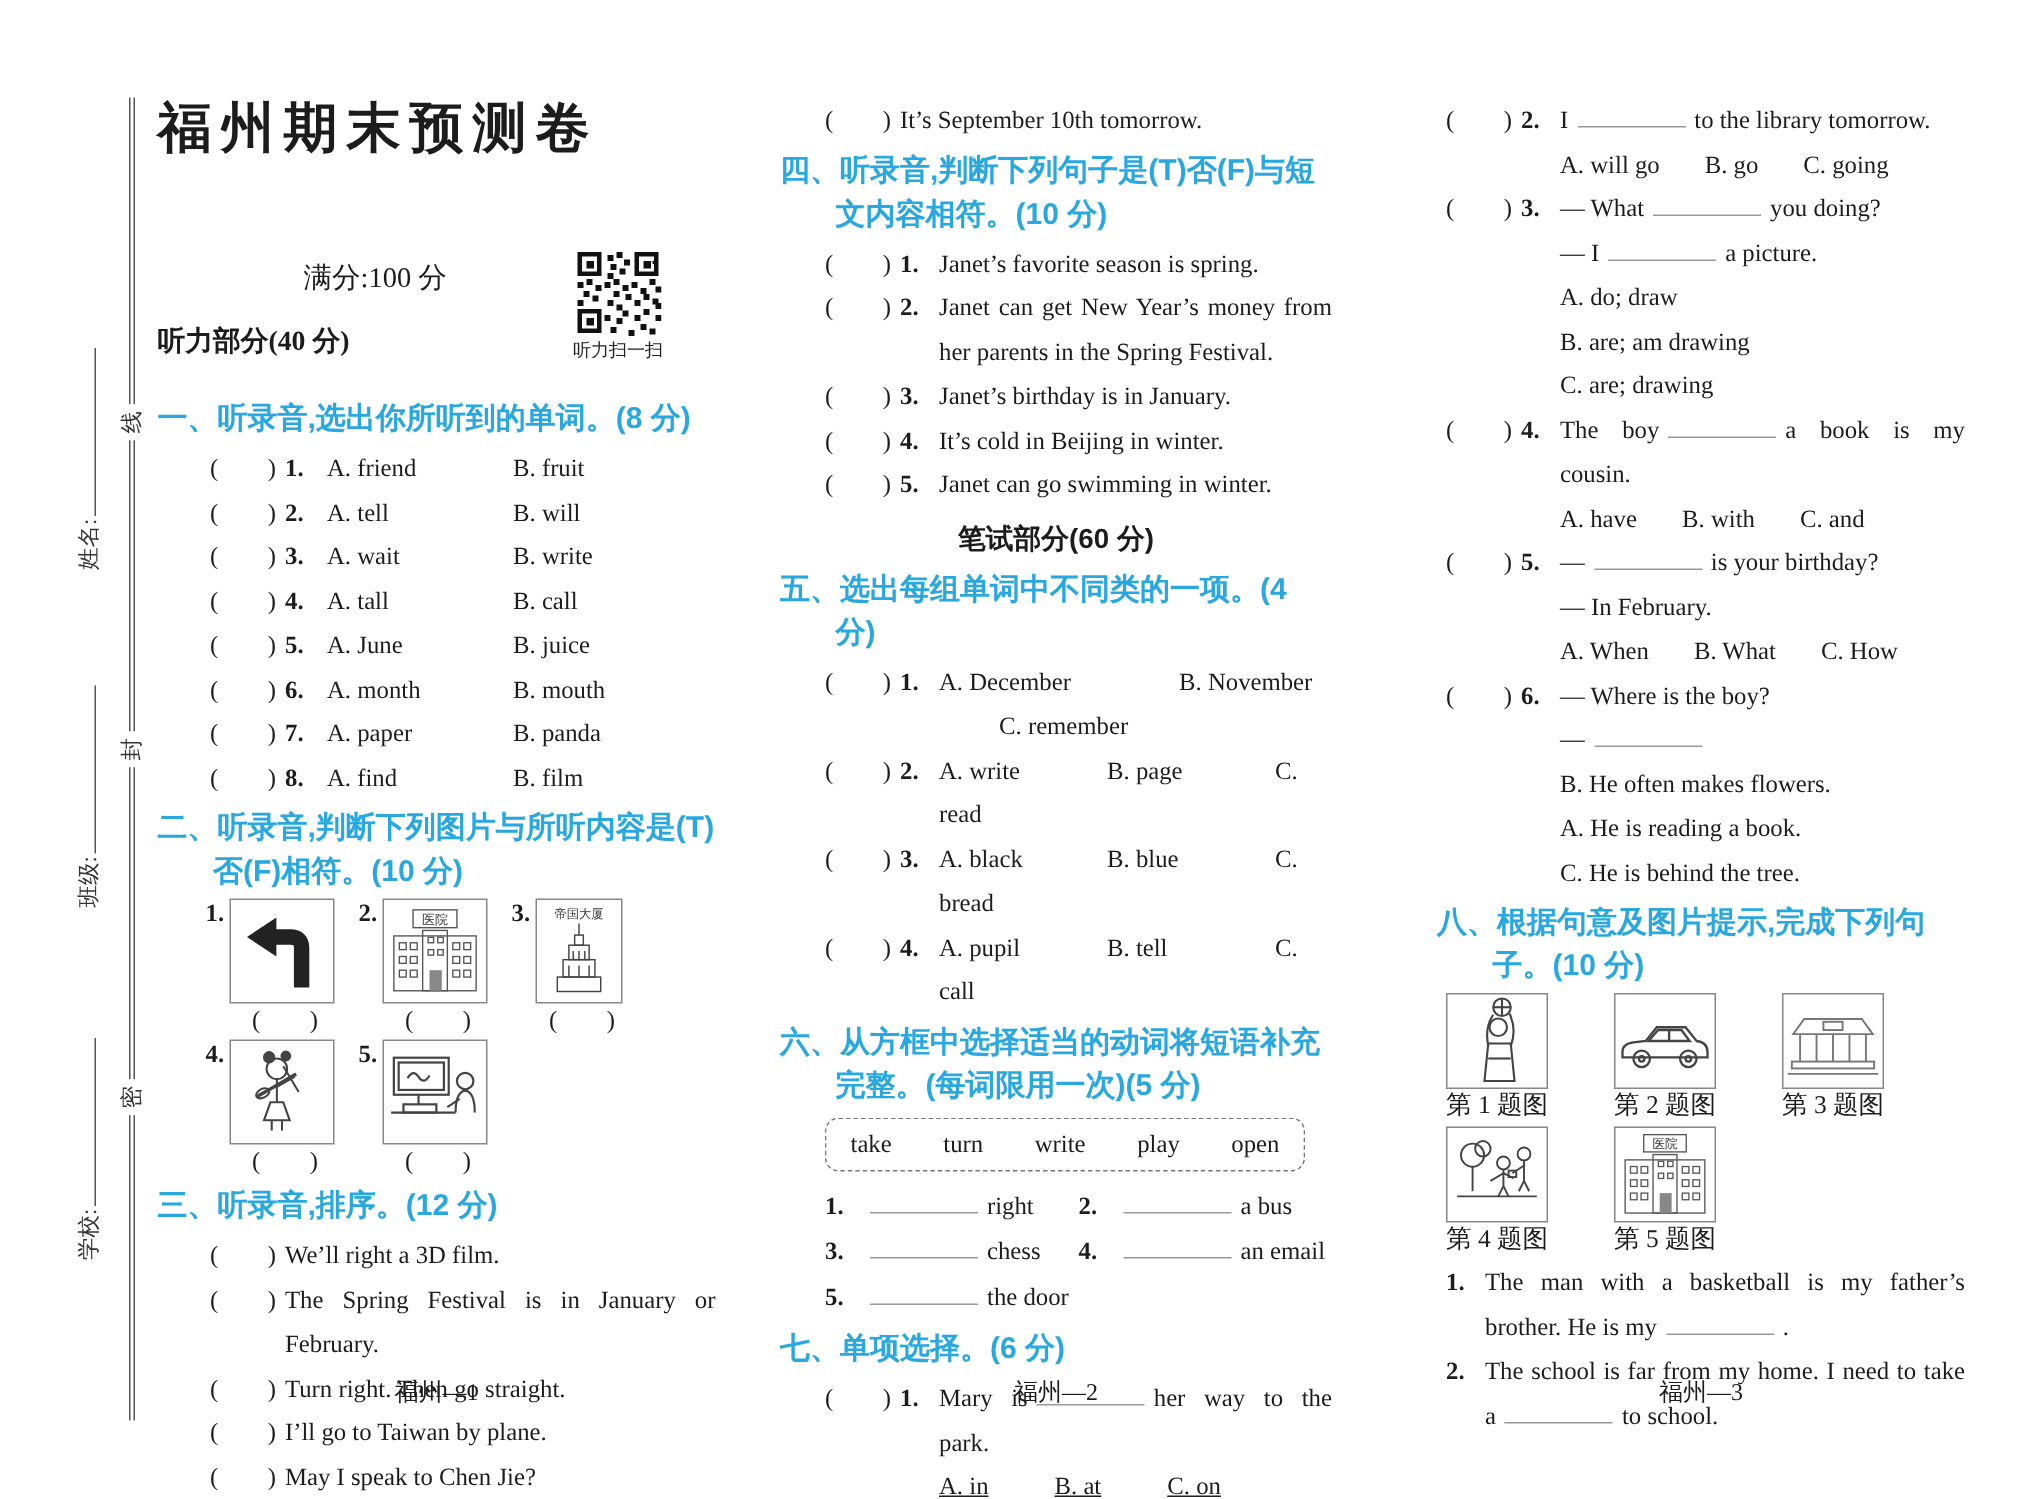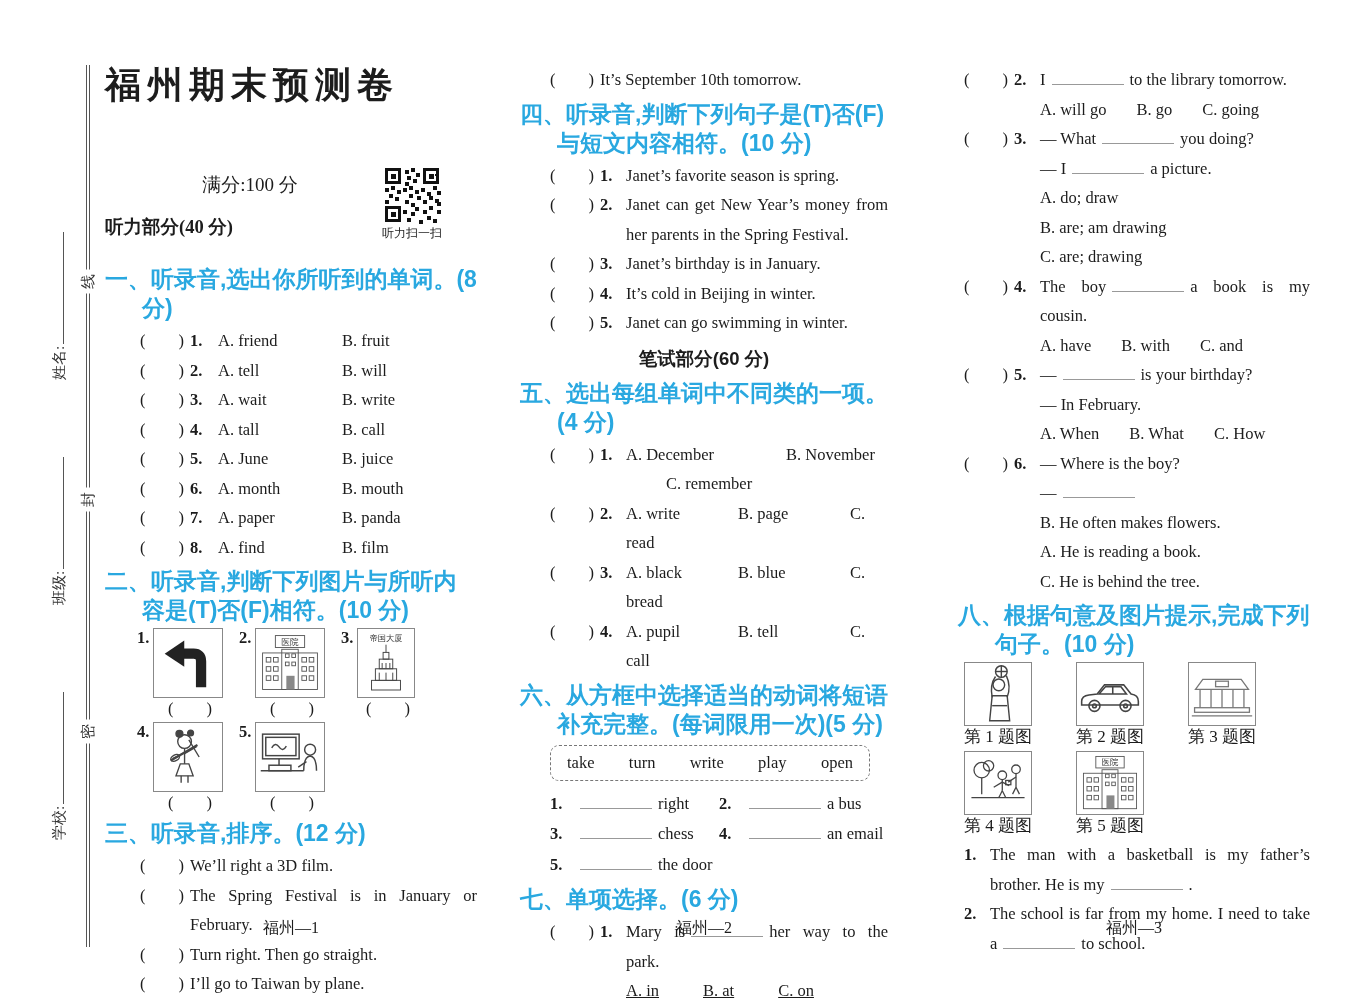--- a/index.html
+++ b/index.html
@@ -33,21 +33,21 @@
   .fullscore { position:absolute; top:62px; left:0; width:78%; text-align:center; font-size:19px; }
   .qrwrap { position:absolute; right:36px; top:56px; width:58px; }
   .qrlabel { font-family:"Liberation Sans","DejaVu Sans",sans-serif; font-size:12px;
              width:74px; margin-left:-8px; text-align:center; margin-top:1px; color:#222; }
   .parthead { position:absolute; top:104px; left:0; width:100%; text-align:left;
               font-family:Liberation Serif, serif; font-weight:bold; font-size:18.5px; }
   .parthead2 { text-align:center; font-family:"Liberation Sans","DejaVu Sans",sans-serif;
                font-weight:bold; font-size:18.5px; line-height:30px; margin-top:6px; }
 
   .sec-title { font-family:"Liberation Sans","DejaVu Sans",sans-serif; font-weight:bold;
-               color:#29a8e0; font-size:23px; line-height:29px; padding-left:37px;
+               color:#29a8e0; font-size:20px; line-height:29px; padding-left:37px;
                text-indent:-37px; margin-top:5px; margin-bottom:3px; }
 
   .item { display:flex; line-height:29.5px; align-items:baseline; }
   .c1 .item { padding-left:35px; }
   .c2 .item { padding-left:30px; }
   .c3 .item { padding-left:6px; }
   .paren { flex:none; width:50px; white-space:pre; }
   .num { flex:none; width:26px; font-weight:bold; }
   .oa { flex:none; width:124px; margin-left:2px; }
   .ob { flex:1; }

